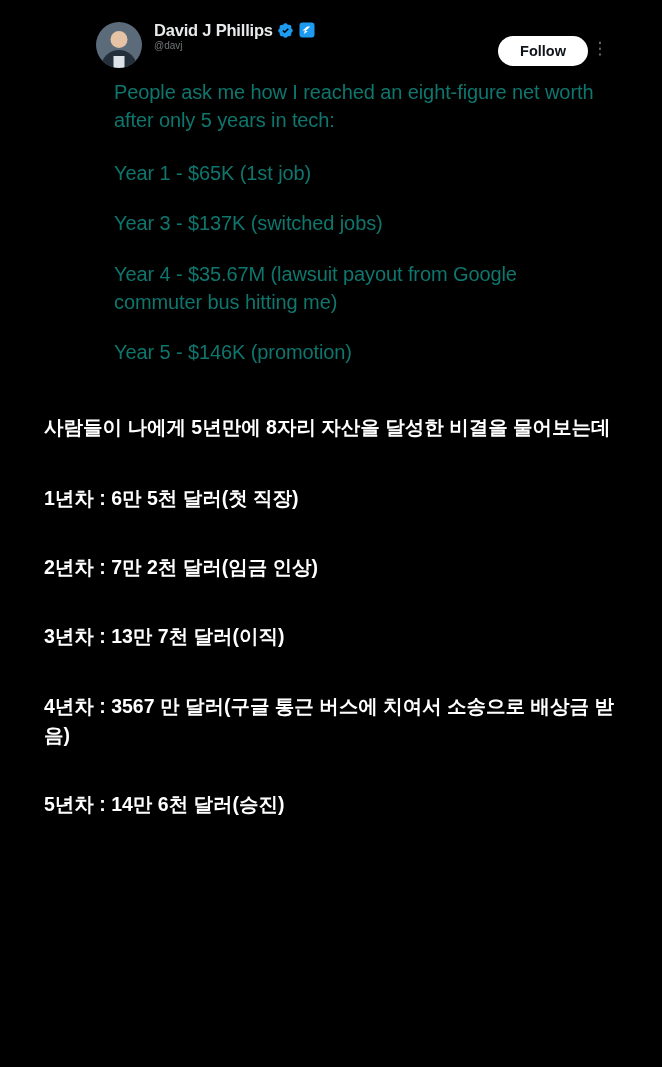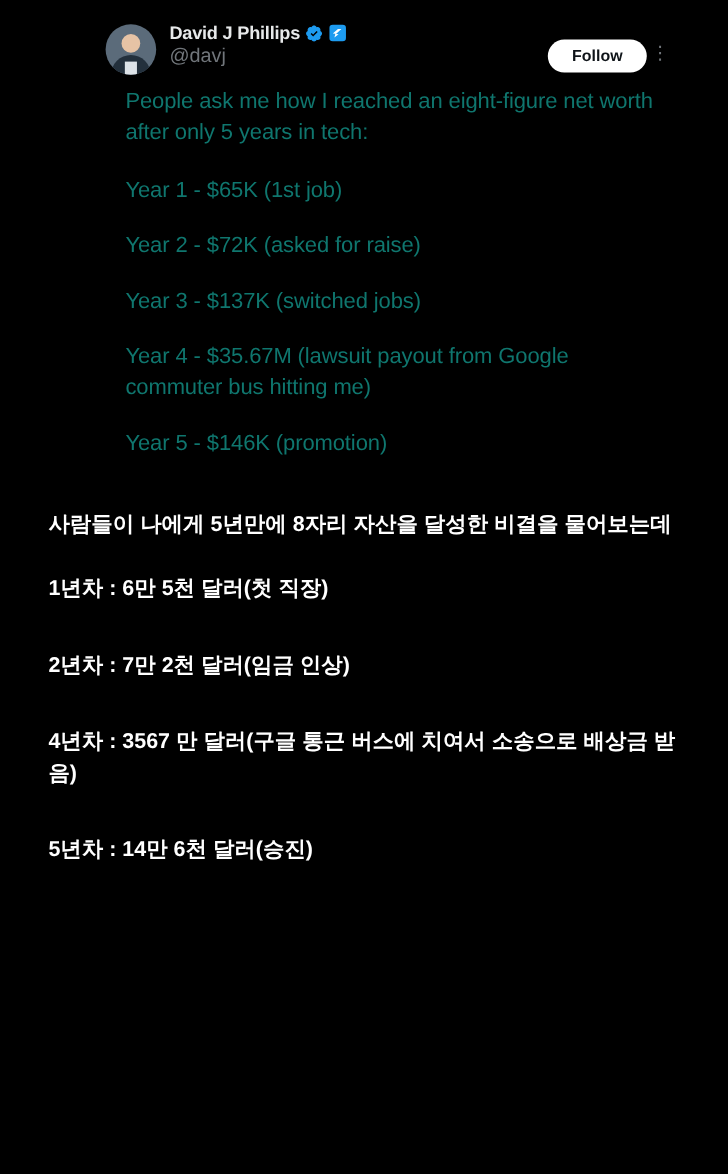--- a/index.html
+++ b/index.html
@@ -93,21 +93,21 @@
     flex: none;
   }
   .badge-sq {
     width: 18px;
     height: 18px;
     display: inline-block;
     flex: none;
   }
   .handle {
     color: #71767b;
-    font-size: 18px;
+    font-size: 10px;
   }
   .follow-btn {
     position: absolute;
     right: 56px;
     top: 22px;
     background: #ffffff;
     color: #0f1419;
     font-size: 14.5px;
     font-weight: bold;
     border: none;
@@ -140,21 +140,21 @@
 
   
   .translation {
     padding: 16px 26px 20px 44px;
     color: #ffffff;
     font-size: 19.5px;
     font-weight: bold;
     line-height: 1.5;
   }
   .translation p { margin: 0 0 40px 0; }
-  .translation p.first { margin-bottom: 29px; }
+  .translation p.first { margin-bottom: 42px; }
   .translation p:last-child { margin-bottom: 16px; }
 </style>
 </head>
 <body>
 
 <div class="page">
 
   <div class="tweet">
 
     <div class="tweet-header">
@@ -184,28 +184,28 @@
         <div class="handle">@davj</div>
       </div>
 
       <button class="follow-btn">Follow</button>
       <div class="more-btn">⋮</div>
     </div>
 
     <div class="tweet-body">
       <p>People ask me how I reached an eight-figure net worth after only 5 years in tech:</p>
       <p>Year 1 - $65K (1st job)</p>
-      <p>Year 2 - $72K (asked for raise)</p>
       <p>Year 3 - $137K (switched jobs)</p>
       <p>Year 4 - $35.67M (lawsuit payout from Google commuter bus hitting me)</p>
       <p>Year 5 - $146K (promotion)</p>
     </div>
   </div>
 
   <div class="translation">
     <p class="first">사람들이 나에게 5년만에 8자리 자산을 달성한 비결을 물어보는데</p>
     <p>1년차 : 6만 5천 달러(첫 직장)</p>
     <p>2년차 : 7만 2천 달러(임금 인상)</p>
+    <p>3년차 : 13만 7천 달러(이직)</p>
     <p>4년차 : 3567  만 달러(구글 통근 버스에 치여서 소송으로 배상금 받음)</p>
     <p>5년차 : 14만 6천 달러(승진)</p>
   </div>
 
 </div>
 
 </body></html>

